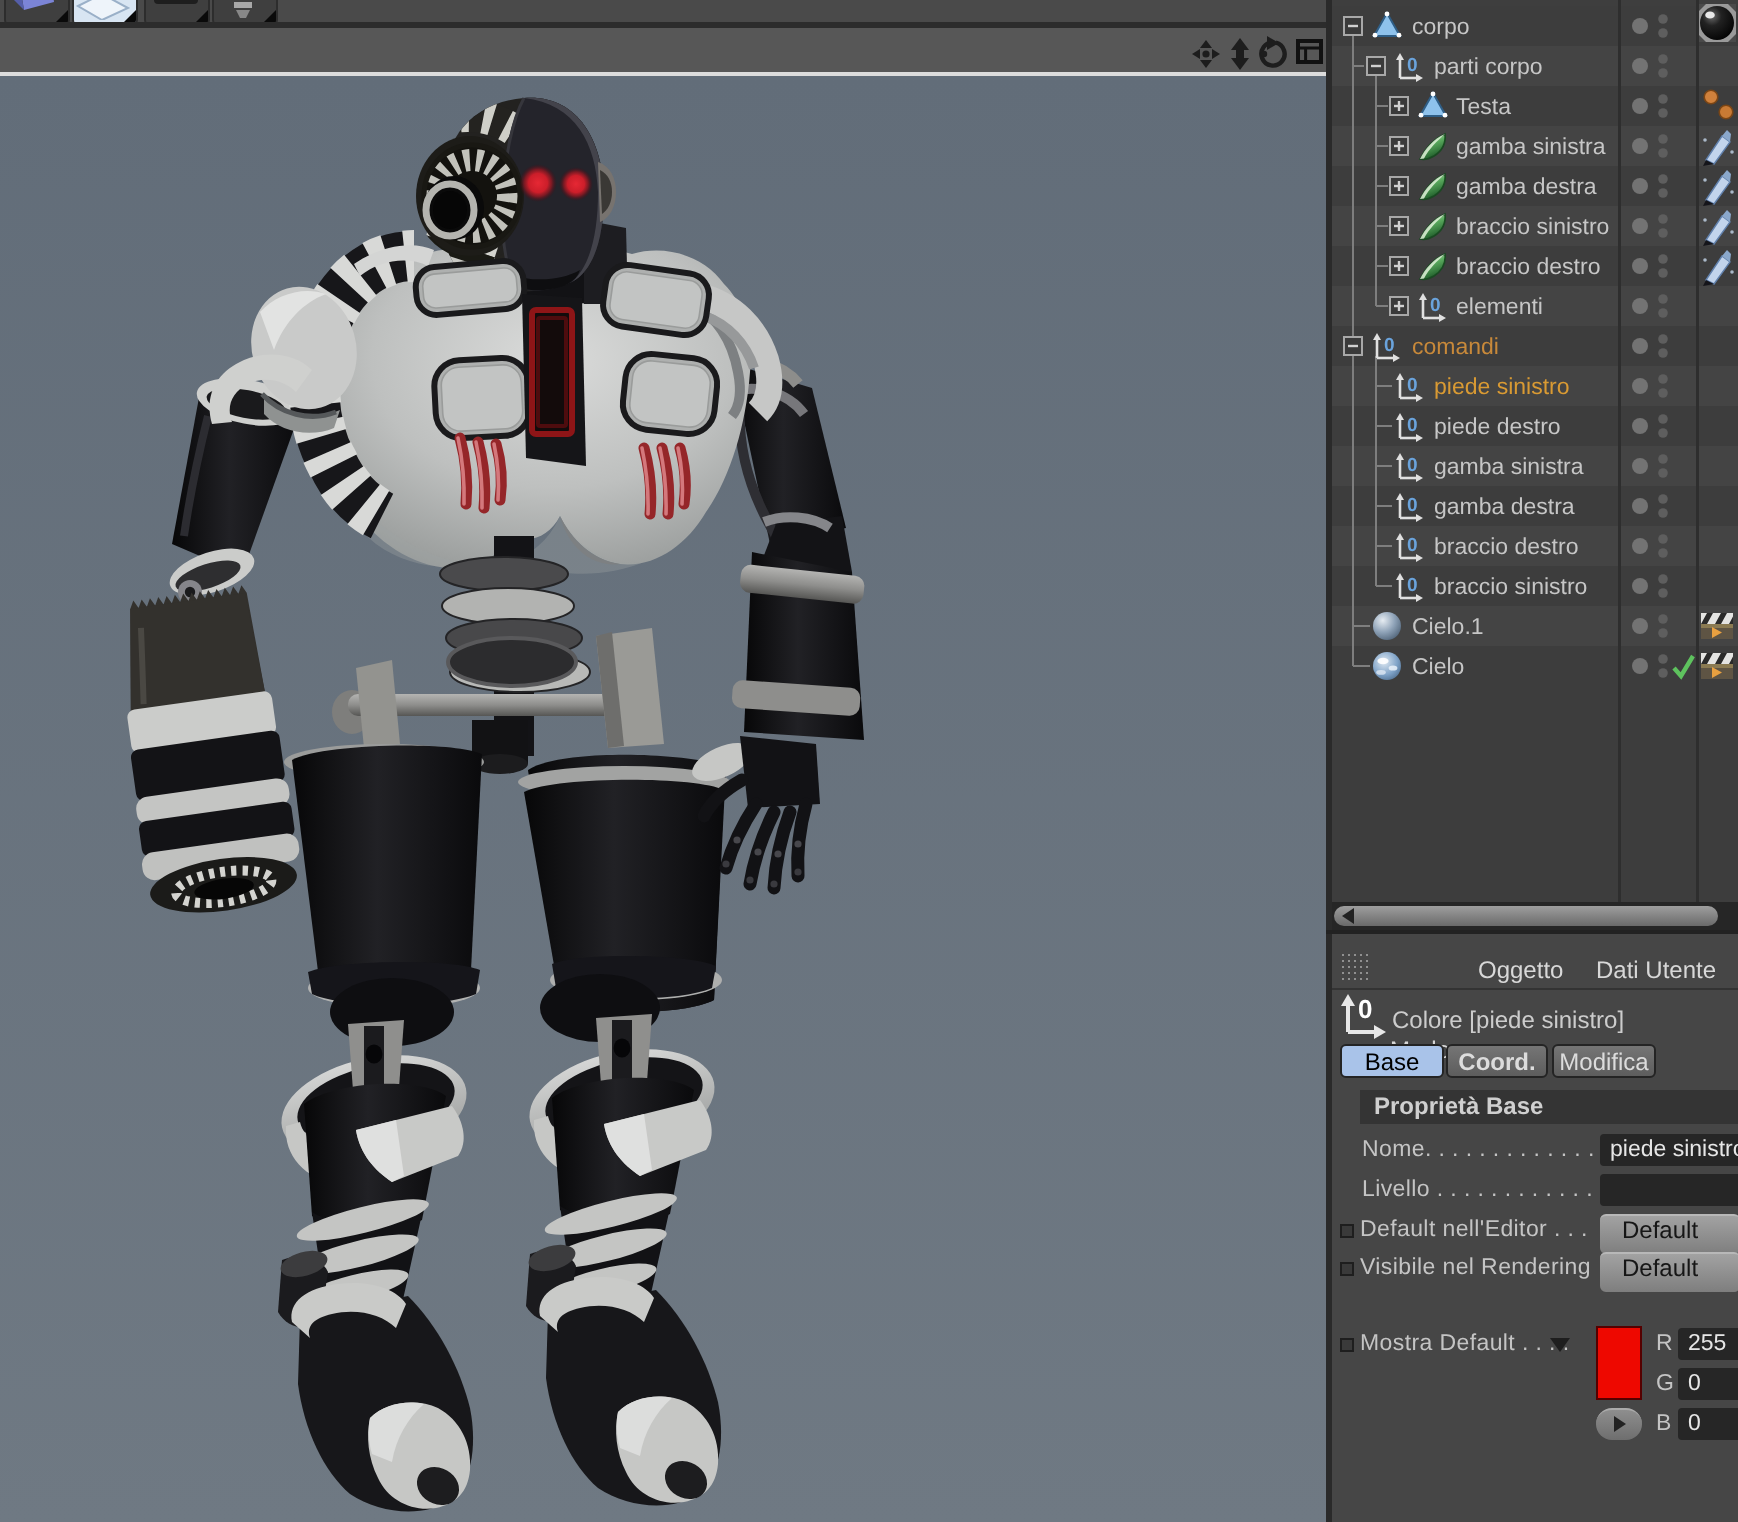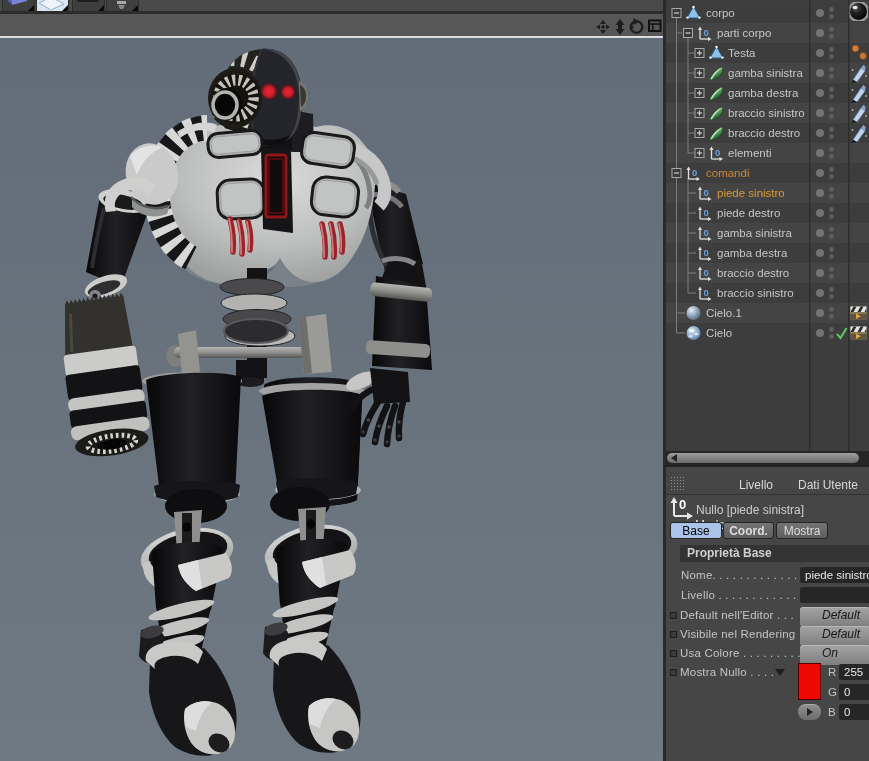--- a/index.html
+++ b/index.html
@@ -26,21 +26,21 @@
   .tab.gray{background:linear-gradient(#757575,#5d5d5d);color:#dcdcdc;}
   #sechead{position:absolute;left:17px;top:78px;width:203px;height:17px;background:#343434;
        color:#cfcfcf;font-weight:bold;font-size:12px;line-height:17px;}
   .arow{position:absolute;left:0px;width:203px;height:20px;}
   .alabel{position:absolute;font-size:11.5px;color:#c4c4c4;white-space:nowrap;letter-spacing:0.2px;}
   .afield{position:absolute;left:137px;top:1px;width:70px;height:16px;background:#262626;
        border-radius:2px;color:#e6e6e6;font-size:11.5px;line-height:16px;padding-left:5px;
        white-space:nowrap;}
   .abtn{position:absolute;left:137px;top:1px;width:70px;height:20px;border-radius:3px;
        background:linear-gradient(#a2a2a2,#7e7e7e);border-top:1px solid #b8b8b8;
-       color:#161616;font-size:12px;line-height:15px;padding-left:22px;box-sizing:border-box;font-style:italic;}
+       color:#161616;font-size:12px;line-height:15px;padding-left:11px;box-sizing:border-box;}
   .chk{position:absolute;left:7px;top:6px;width:7px;height:7px;background:#3a3a3a;
        border:1px solid #1e1e1e;box-sizing:border-box;}
 </style>
 </head>
 <body>
   <div class="abs" id="toolbar">
     <div class="tbtn" style="left:2px;">
       <svg width="29" height="31" style="position:absolute;left:0;top:0;">
         <polygon points="6,8 22,6 24,22 9,26" fill="#7b84d6"></polygon>
         <polygon points="6,8 9,26 3,20 2,12" fill="#555ea8"></polygon>
@@ -590,61 +590,56 @@
     <div id="scrollthumb"></div>
     <div style="position:absolute;left:8px;top:3px;width:0;height:0;border-top:4px solid transparent;
          border-bottom:4px solid transparent;border-right:6.5px solid #222;"></div>
   </div>
 
   <div class="abs" id="attr">
     <div style="position:absolute;left:0;top:0;width:3px;height:294px;background:#2a2a2a;"></div>
     <div style="position:absolute;left:7px;top:9px;width:15px;height:15px;
        background-image:radial-gradient(#909090 30%,transparent 32%);background-size:3px 3px;"></div>
     <div class="menu" style="left:32px;margin-top:40px;">Modo</div>
-    <div class="menu" style="left:76px;">Livello</div>
+    <div class="menu" style="left:76px;">Oggetto</div>
     <div class="menu" style="left:135px;text-align:center;">Dati Utente</div>
     <div style="position:absolute;left:3px;top:27px;width:203px;height:1px;background:#333;"></div>
     <svg width="26" height="24" style="position:absolute;left:6px;top:30px;">
       <line x1="5" y1="19" x2="5" y2="5" stroke="#e8e8e8" stroke-width="2"></line>
       <line x1="5" y1="19" x2="19" y2="19" stroke="#e8e8e8" stroke-width="2"></line>
       <polygon points="5,0 1.5,6 8.5,6" fill="#e8e8e8"></polygon>
       <polygon points="24,19 18,15.5 18,22.5" fill="#e8e8e8"></polygon>
       <text x="10" y="12" fill="#fff" font-size="13" font-weight="bold" font-family="Liberation Sans">0</text>
     </svg>
-    <div class="menu" style="left:33px;top:36px;color:#cccccc;">Nullo [piede sinistra]</div>
+    <div class="menu" style="left:33px;top:36px;color:#cccccc;">Colore [piede sinistro]</div>
     <div class="tab" style="left:7px;width:52px;background:#a9c3e9;color:#000000;">Base</div>
     <div class="tab gray" style="left:60px;width:51px;font-weight:bold;">Coord.</div>
-    <div class="tab gray" style="left:113px;width:52px;">Mostra</div>
+    <div class="tab gray" style="left:113px;width:52px;">Modifica</div>
     <div id="sechead"><span style="padding-left:7px;">Proprietà Base</span></div>
     <div class="arow" style="top:99px;">
     <div class="alabel" style="left:18px;top:3px;">Nome. . . . . . . . . . . . . .</div>
     <div class="afield">piede sinistro</div>
     </div>
     <div class="arow" style="top:119px;">
     <div class="alabel" style="left:18px;top:3px;">Livello . . . . . . . . . . . . .</div>
     <div class="afield"></div>
     </div>
     <div class="arow" style="top:139px;">
       <div class="chk"></div>
     <div class="alabel" style="left:17px;top:3px;">Default nell'Editor . . .</div>
     <div class="abtn">Default</div>
     </div>
     <div class="arow" style="top:158px;">
       <div class="chk"></div>
     <div class="alabel" style="left:17px;top:3px;">Visibile nel Rendering</div>
     <div class="abtn">Default</div>
     </div>
-    <div class="arow" style="top:177px;">
-      <div class="chk"></div>
-    <div class="alabel" style="left:17px;top:3px;">Usa Colore . . . . . . . . .</div>
-    <div class="abtn">On</div>
-    </div>
     <div class="arow" style="top:196px;height:60px;">
       <div class="chk"></div>
-    <div class="alabel" style="left:17px;top:3px;">Mostra Nullo . . . .</div>
+    <div class="alabel" style="left:17px;top:3px;">Mostra Default . . . .</div>
     <div style="position:absolute;left:112px;top:6px;width:0;height:0;border-left:5.5px solid transparent;border-right:5.5px solid transparent;border-top:7px solid #1e1e1e;"></div>
     <div style="position:absolute;left:135px;top:0px;width:23px;height:37px;background:#ee0800;border:1px solid #550000;box-sizing:border-box;"></div>
     <div class="alabel" style="left:165px;top:3px;">R</div>
     <div class="afield" style="left:176px;top:1px;width:34px;">255</div>
     <div class="alabel" style="left:165px;top:23px;">G</div>
     <div class="afield" style="left:176px;top:21px;width:34px;">0</div>
     <div class="alabel" style="left:165px;top:43px;">B</div>
     <div class="afield" style="left:176px;top:41px;width:34px;">0</div>
     <div style="position:absolute;left:135px;top:41px;width:23px;height:15px;border-radius:8px;background:linear-gradient(#8e8e8e,#6e6e6e);border-top:1px solid #aaa;"></div>
     <div style="position:absolute;left:144px;top:45px;width:0;height:0;border-top:4px solid transparent;border-bottom:4px solid transparent;border-left:6px solid #222;"></div>

